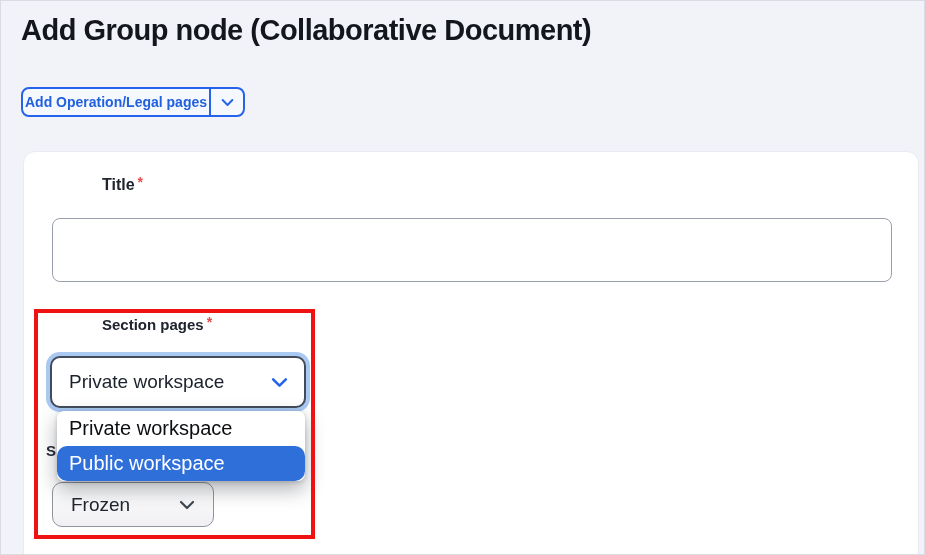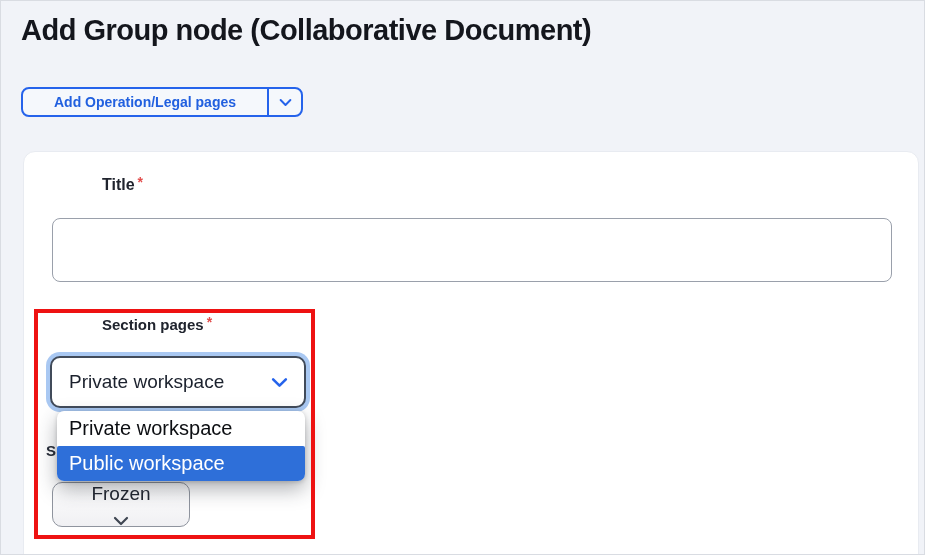--- a/index.html
+++ b/index.html
@@ -19,21 +19,21 @@
     text-align:center;
   }
   .split-button {
     position:absolute; left:20px; top:86px; height:30px;
     display:flex; align-items:stretch;
     border:2px solid #2563eb; border-radius:8px;
     background:#f5f8fc; color:#2160df;
     cursor:pointer; padding:0;
   }
   .split-button .btn-label {
-    display:flex; align-items:center; padding:0 31px;
+    display:flex; align-items:center; padding:0 2px;
     font-size:14px; font-weight:700; white-space:nowrap;
   }
   .split-button .btn-divider { width:2px; background:#2563eb; }
   .split-button .btn-caret {
     width:32px; display:flex; align-items:center; justify-content:center;
     color:#2563eb;
   }
   .card {
     position:absolute; left:22px; top:150px; width:896px; height:430px;
     background:#ffffff; border:1px solid #e8ebf1; border-radius:12px;
@@ -70,29 +70,29 @@
     position:absolute; left:33px; top:259px; width:248px; height:70px;
     background:#ffffff; border-radius:7px; overflow:hidden;
     box-shadow:0 8px 20px rgba(40,45,55,.38), 0 1px 4px rgba(0,0,0,.18);
     z-index:5;
   }
   .dropdown-option {
     height:35px; display:flex; align-items:center; padding-left:12px;
     font-size:20px; color:#0c0e12; cursor:pointer; white-space:nowrap;
   }
   .dropdown-option.highlighted {
-    background:#2e6fd9; color:#ffffff; font-weight:500; border-radius:2px;
+    background:#2e6fd9; color:#ffffff; font-weight:500; border-radius:10px;
   }
   .select-frozen {
-    position:absolute; left:28px; top:330px; width:138px; height:45px;
+    position:absolute; left:28px; top:330px; width:162px; height:45px;
     border:1.5px solid #8f949e; border-radius:10px;
     background:linear-gradient(#ffffff, #f0f0f3);
     display:flex; align-items:center; justify-content:space-between;
     padding:0 18px; font-size:19px; color:#20252f;
-    cursor:pointer; z-index:1;flex-direction:column;
+    cursor:pointer; z-index:1;
   }
   .select-frozen .caret { color:#3f4652; display:flex; align-items:center; }
   .annotation-rect {
     position:absolute; left:33px; top:308px; width:281px; height:230px;
     border:4px solid #ee1212; z-index:20; pointer-events:none;
     background:transparent;
   }
   svg.chevron { display:block; }
 </style>
 </head>

